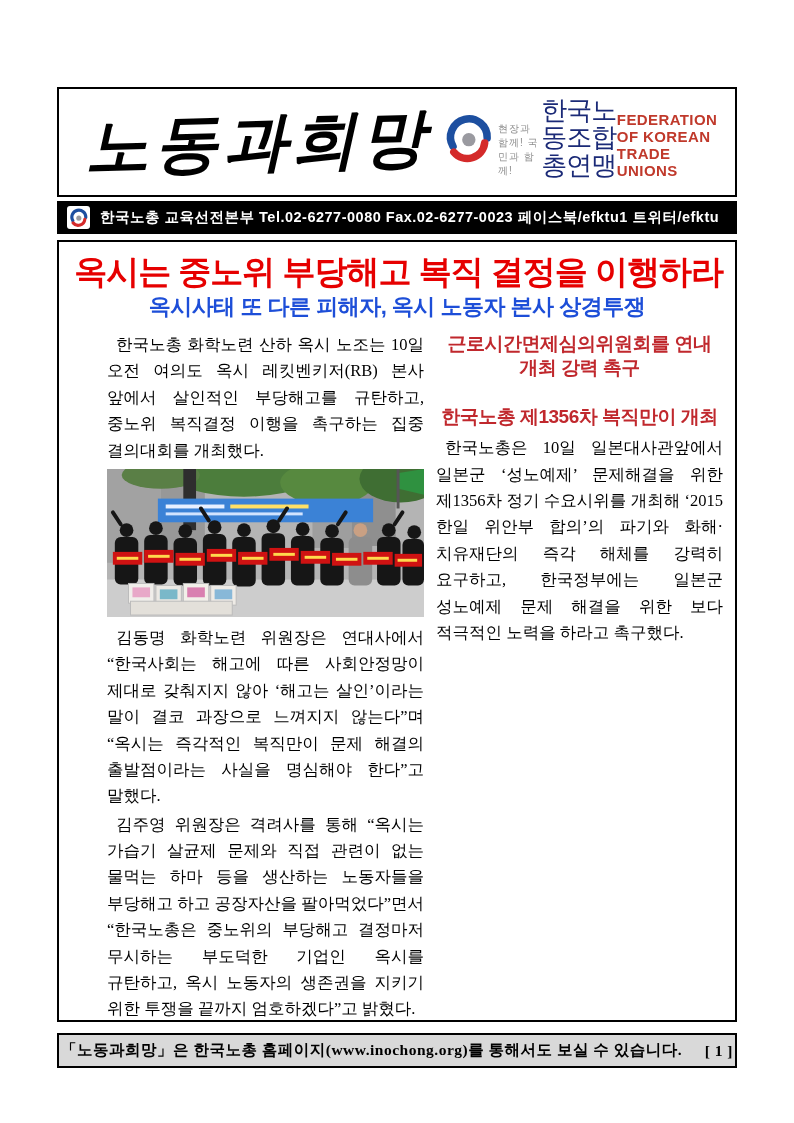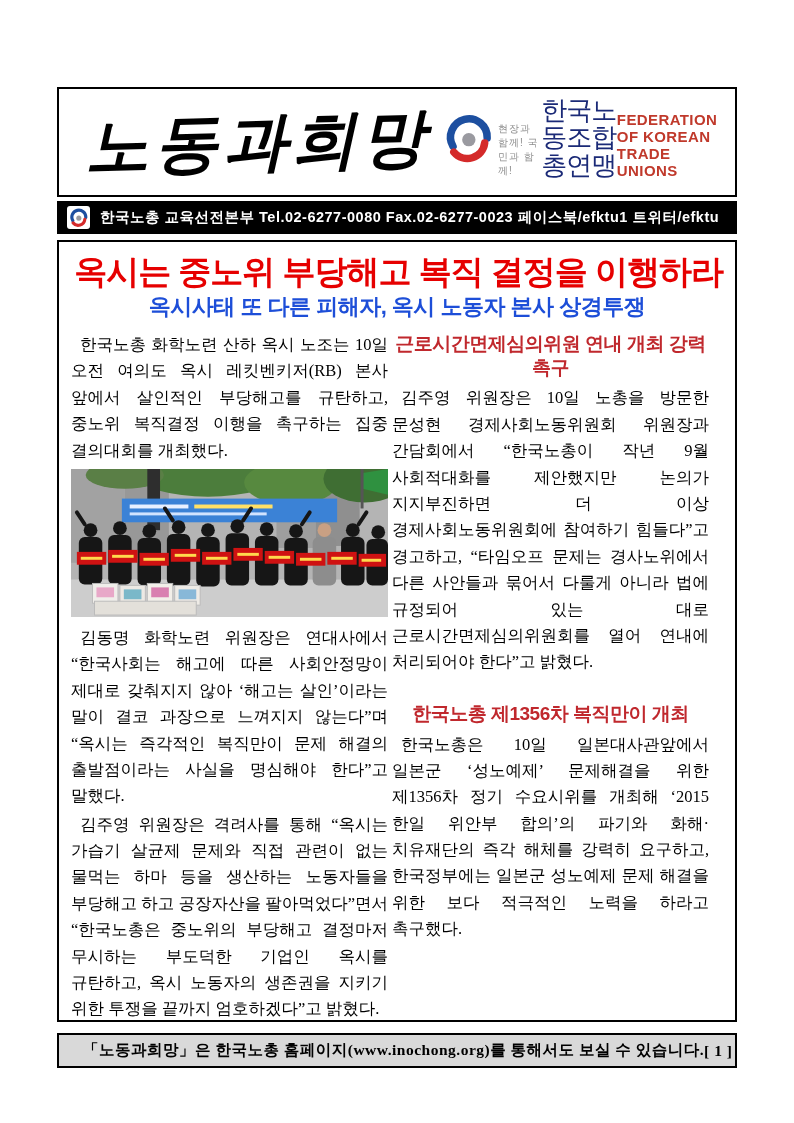--- a/index.html
+++ b/index.html
@@ -54,37 +54,37 @@
   .headline {
     margin:2px 0 2px; color:#e60000; text-align:right;
     font-family:"Liberation Sans","DejaVu Sans",sans-serif;
     font-size:33px; font-weight:bold; letter-spacing:-1px; line-height:1.2;
   }
   .subheadline {
     margin:2px 0 12px; color:#1d4ed8; text-align:center;
     font-family:"Liberation Sans","DejaVu Sans",sans-serif;
     font-size:22px; font-weight:600; letter-spacing:-0.5px; line-height:1.2;
   }
-  .columns { display:flex; gap:4px; }
+  .columns { display:flex; gap:12px;margin-left:36px; }
   .col { width:317px; font-size:16.5px; line-height:1.6; text-align:justify; }
   .col p { margin:0 0 2px; text-indent:0.55em; word-break:keep-all; }
   .photo-frame { width:317px; height:148px; margin:5px 0 8px; overflow:hidden; }
   .photo-frame svg { display:block; width:100%; height:100%; }
   .section-heading {
     color:#c0282d; text-align:center; font-weight:bold;
     font-family:"Liberation Sans","DejaVu Sans",sans-serif;
     font-size:19px; line-height:1.25; margin:0 0 6px; letter-spacing:-0.5px;
   }
   .section-heading.spaced-lg { margin-top:26px; }
 
   
   .footer-bar {
     margin-top:11px; height:35px; border:2px solid #000; background:#d9d9d9;
     display:flex; align-items:center; justify-content:space-between;
-    padding:0 24px; font-size:15.5px; font-weight:bold; letter-spacing:0.5px;
+    padding:0 2px; font-size:15.5px; font-weight:bold; letter-spacing:0.5px;
     white-space:nowrap;
   }
 </style>
 </head>
 <body>
 
 <div class="sheet">
 
   <div class="masthead">
     <div class="calligraphy">노동과희망</div>
@@ -225,22 +225,21 @@
             </g>
           </svg>
         </div>
 
         <p>김동명 화학노련 위원장은 연대사에서 “한국사회는 해고에 따른 사회안정망이 제대로 갖춰지지 않아 ‘해고는 살인’이라는 말이 결코 과장으로 느껴지지 않는다”며 “옥시는 즉각적인 복직만이 문제 해결의 출발점이라는 사실을 명심해야 한다”고 말했다.</p>
         <p>김주영 위원장은 격려사를 통해 “옥시는 가습기 살균제 문제와 직접 관련이 없는 물먹는 하마 등을 생산하는 노동자들을 부당해고 하고 공장자산을 팔아먹었다”면서 “한국노총은 중노위의 부당해고 결정마저 무시하는 부도덕한 기업인 옥시를 규탄하고, 옥시 노동자의 생존권을 지키기 위한 투쟁을 끝까지 엄호하겠다”고 밝혔다.</p>
 
       </div>
 
       <div class="col">
-        <h3 class="section-heading">근로시간면제심의위원 연내 개최 강력 촉구</h3>
-        <p>김주영 위원장은 10일 노총을 방문한 문성현 경제사회노동위원회 위원장과 간담회에서 “한국노총이 작년 9월 사회적대화를 제안했지만 논의가 지지부진하면 더 이상 경제사회노동위원회에 참여하기 힘들다”고 경고하고, “타임오프 문제는 경사노위에서 다른 사안들과 묶어서 다룰게 아니라 법에 규정되어 있는 대로 근로시간면제심의위원회를 열어 연내에 처리되어야 한다”고 밝혔다.</p>
+        <h3 class="section-heading">근로시간면제심의위원회를 연내 개최 강력 촉구</h3>
 
         <h3 class="section-heading spaced-lg">한국노총 제1356차 복직만이 개최</h3>
         <p>한국노총은 10일 일본대사관앞에서 일본군 ‘성노예제’ 문제해결을 위한 제1356차 정기 수요시위를 개최해 ‘2015 한일 위안부 합의’의 파기와 화해·치유재단의 즉각 해체를 강력히 요구하고, 한국정부에는 일본군 성노예제 문제 해결을 위한 보다 적극적인 노력을 하라고 촉구했다.</p>
 
       </div>
 
     </div>
   </div>
 
   <div class="footer-bar">

